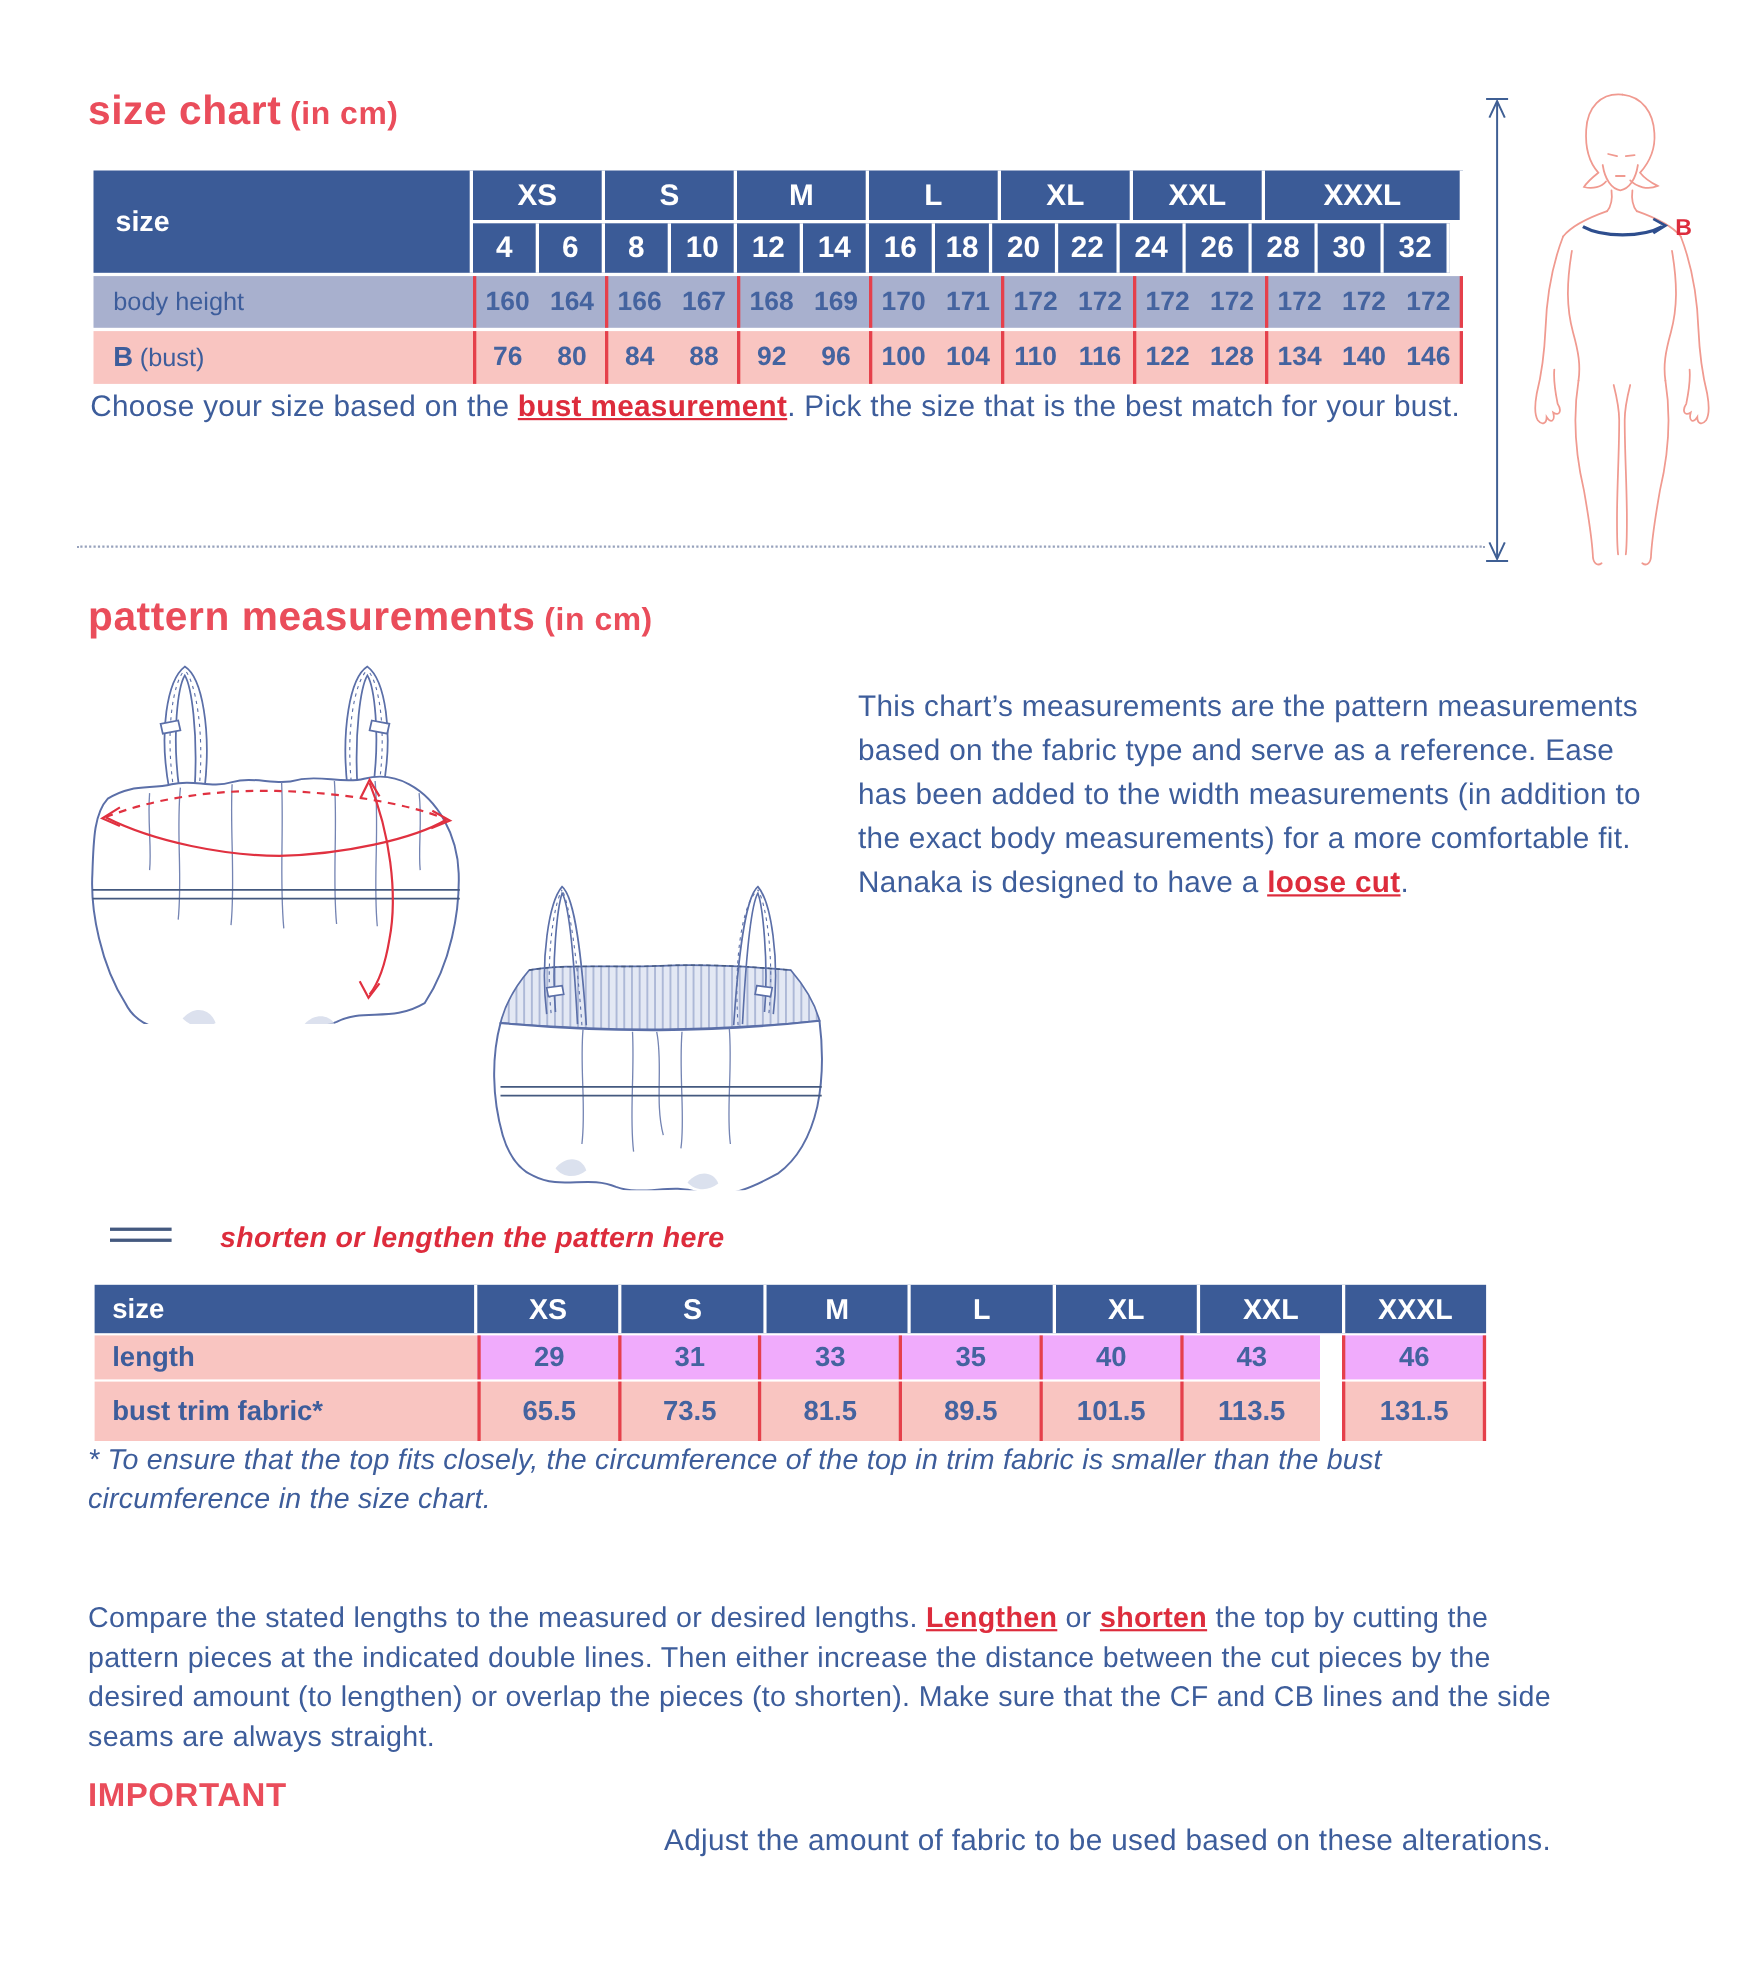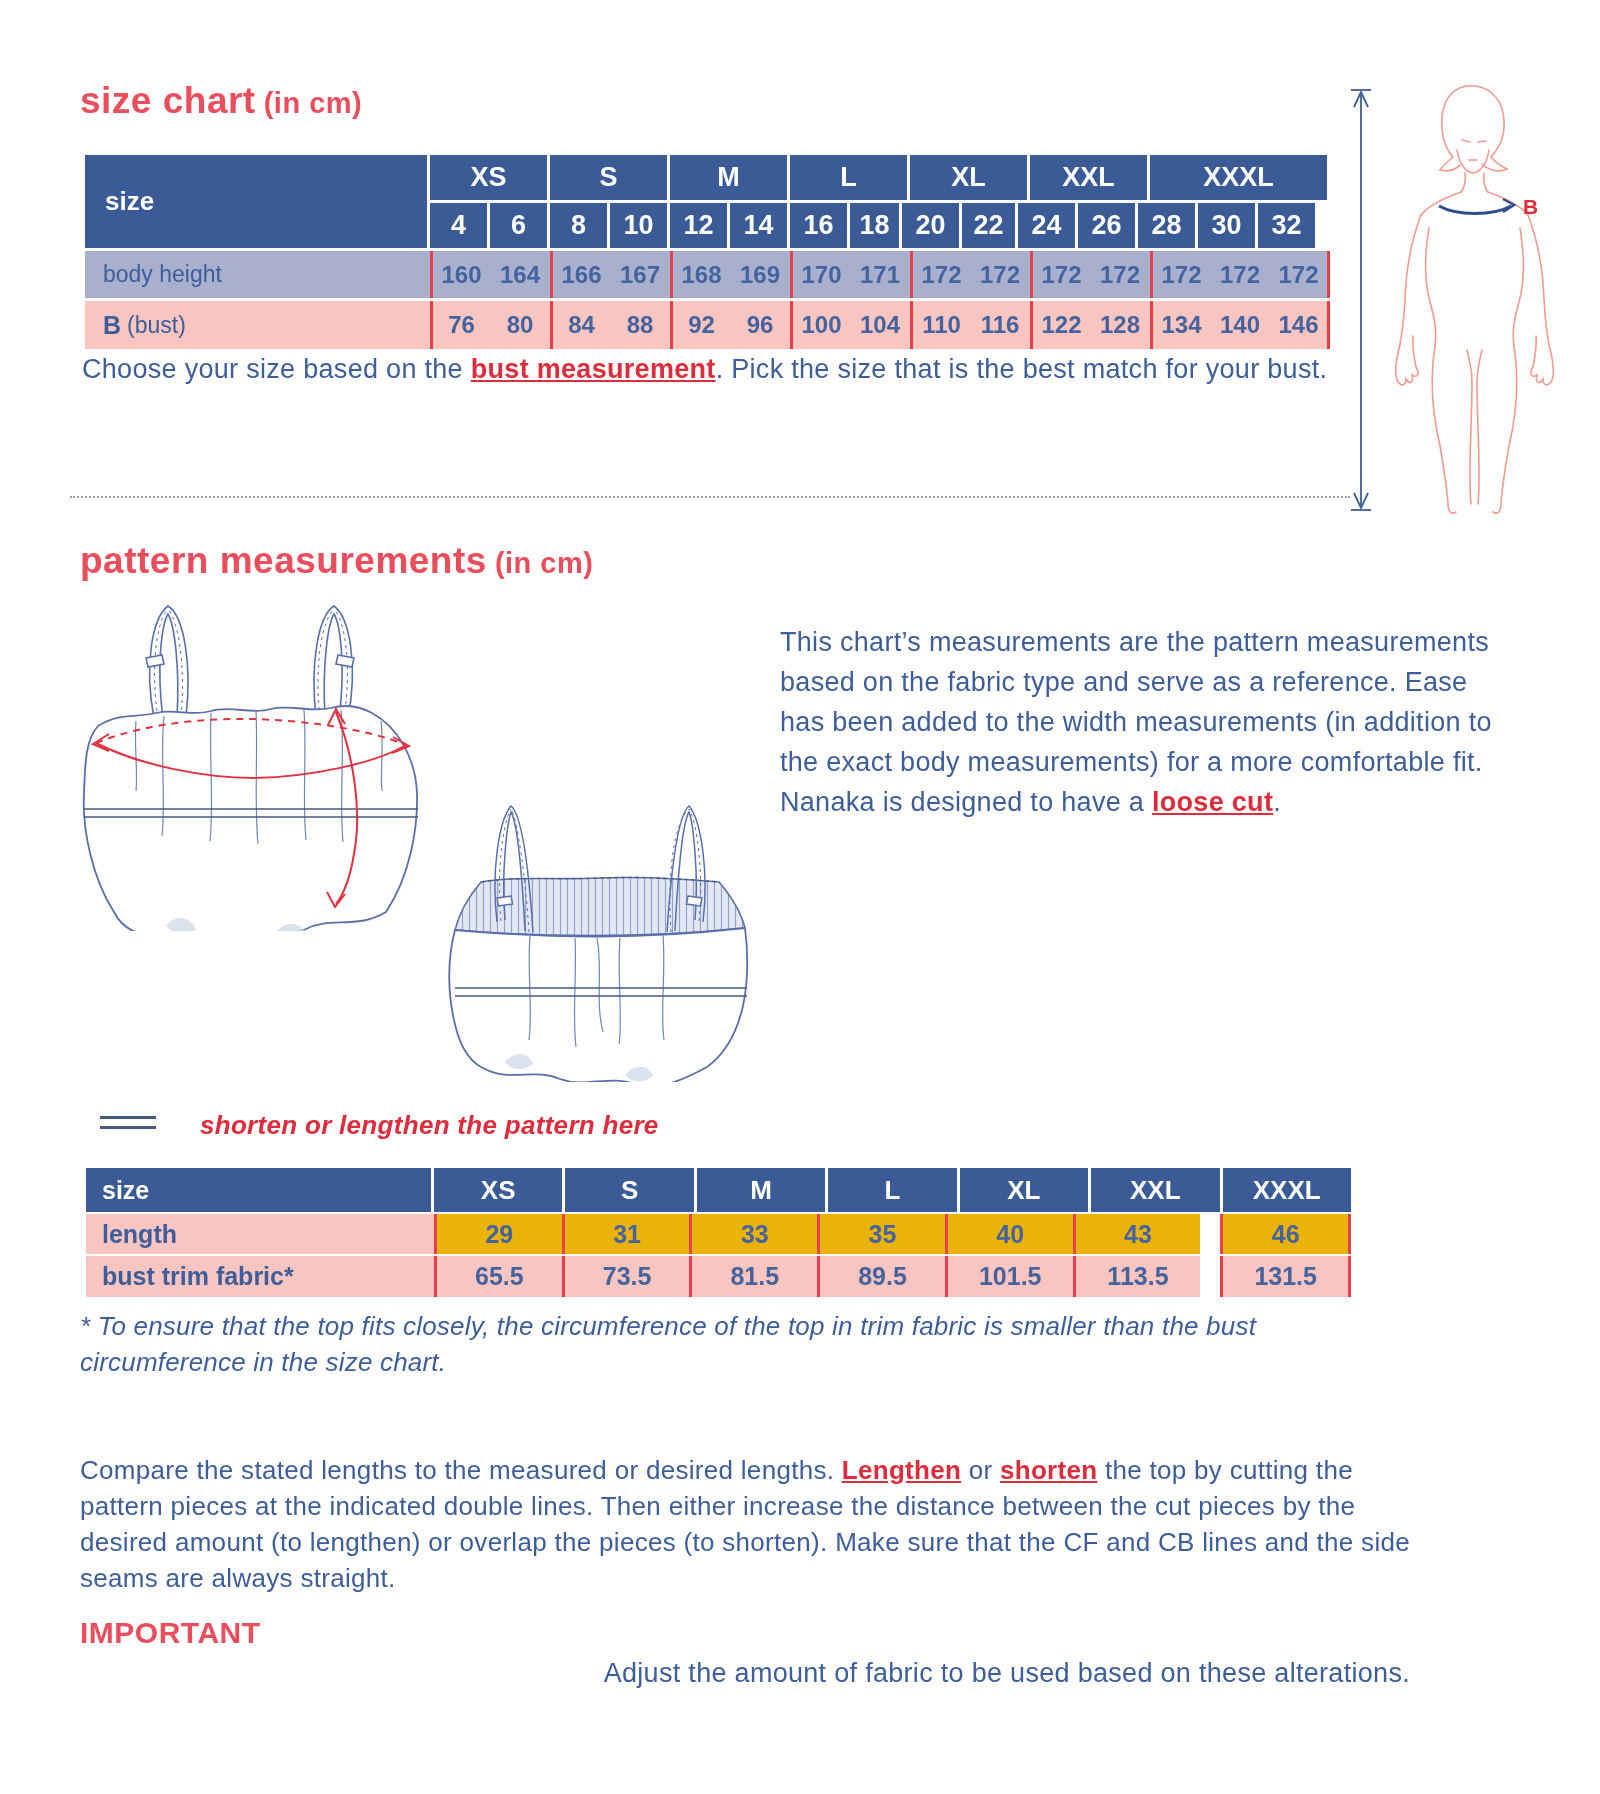--- a/index.html
+++ b/index.html
@@ -53,22 +53,22 @@
              color:#fff;font-weight:bold;font-size:25px;display:flex;align-items:center;padding-left:16px;}
   .pm-hcell{flex:1;box-sizing:border-box;border-right:3px solid #fff;background:var(--hdrblue);color:#fff;
             font-weight:bold;font-size:26px;display:flex;align-items:center;justify-content:center;}
   .pm-hcell:last-child{border-right:none;}
   .pm-row{display:flex;margin-top:2px;}
   .pm-rowlabel{width:348px;box-sizing:border-box;background:var(--pink);display:flex;align-items:center;
                padding-left:16px;font-size:25px;font-weight:bold;}
   .pm-vcell{flex:1;box-sizing:border-box;border-left:3px solid var(--linered);display:flex;
             align-items:center;justify-content:center;font-size:25px;font-weight:bold;color:#44639f;}
   .pm-vcell.last{border-right:3px solid var(--linered);margin-left:20px;}
-  .row-h40{height:40px;} .row-h41{height:41px;}
-  .pm-white{background:#eab308;} .pm-pink{background:var(--pink);}
+  .row-h40{height:40px;} .row-h41{height:54px;}
+  .pm-white{background:#f0abfc;} .pm-pink{background:var(--pink);}
   
   .legend-icon span{display:block;width:56px;height:3px;background:#44597f;margin-bottom:7px;}
   .legend-text{font-size:26px;font-weight:bold;font-style:italic;color:var(--linkred);letter-spacing:.3px;}
   .footnote{font-size:26px;font-style:italic;line-height:36px;letter-spacing:.2px;}
   .importantlbl{font-size:30px;font-weight:bold;color:var(--red);letter-spacing:.5px;}
 </style>
 </head>
 <body>
 
 <div class="page">

